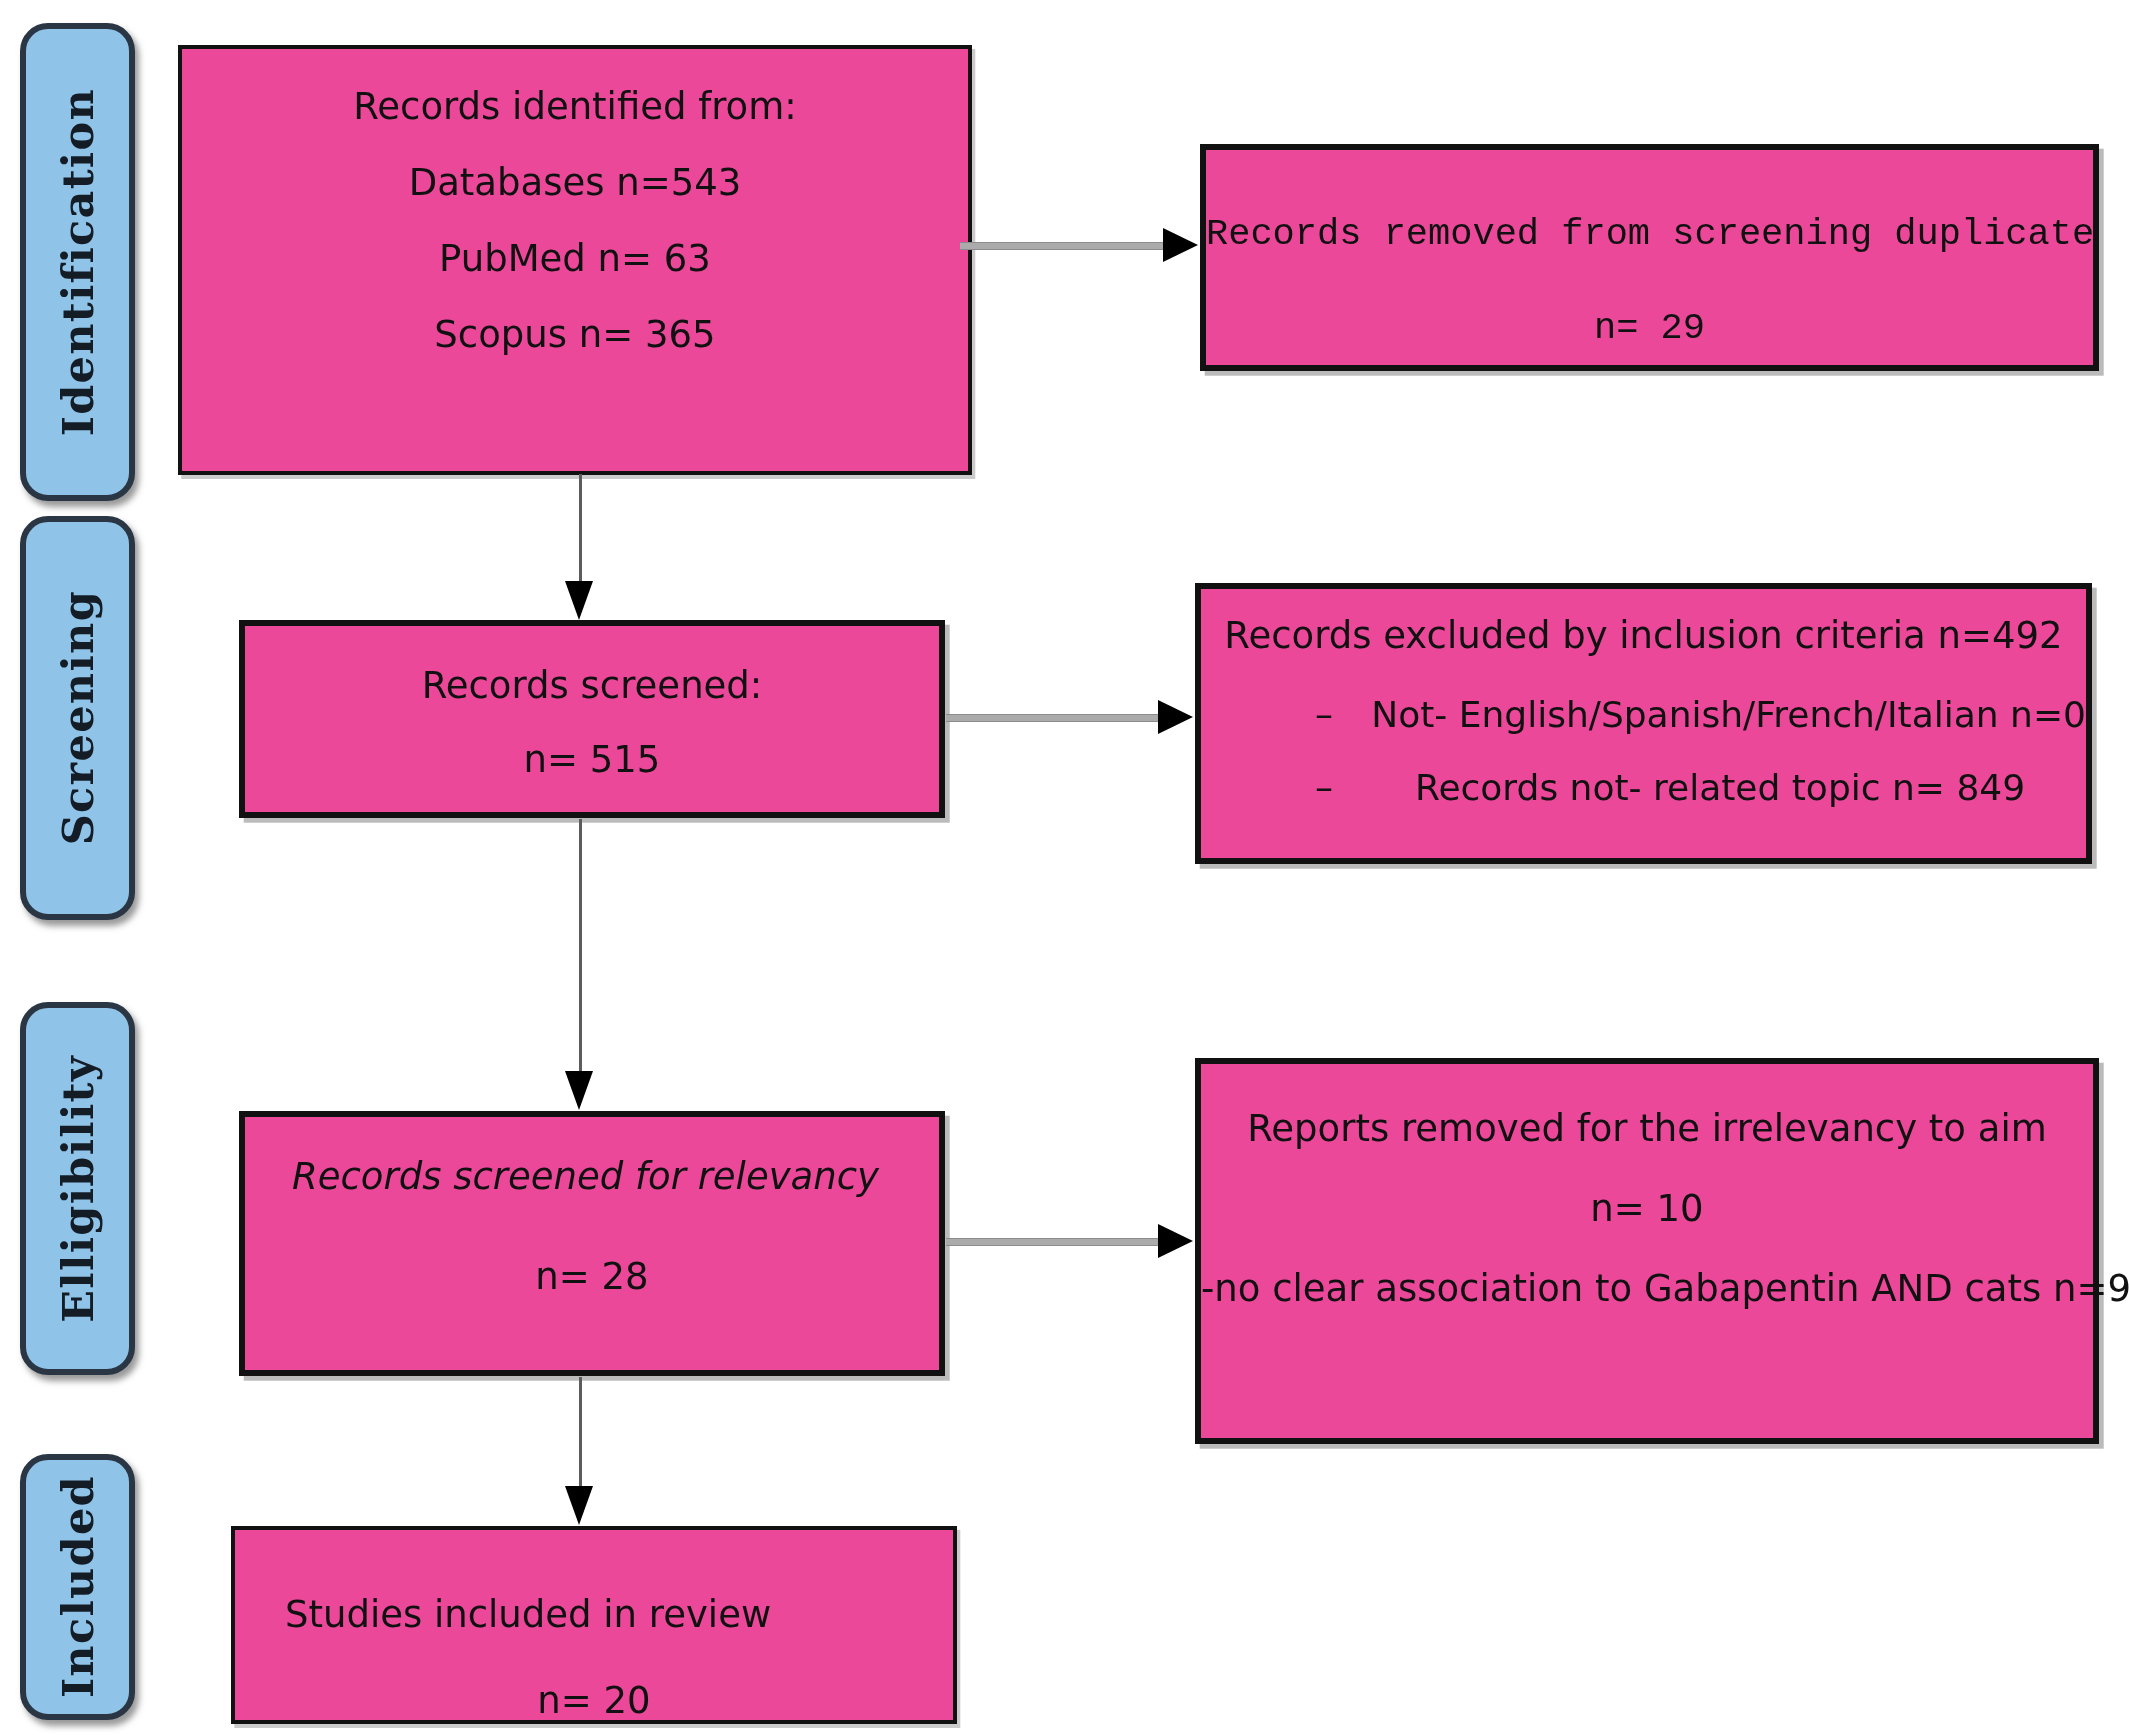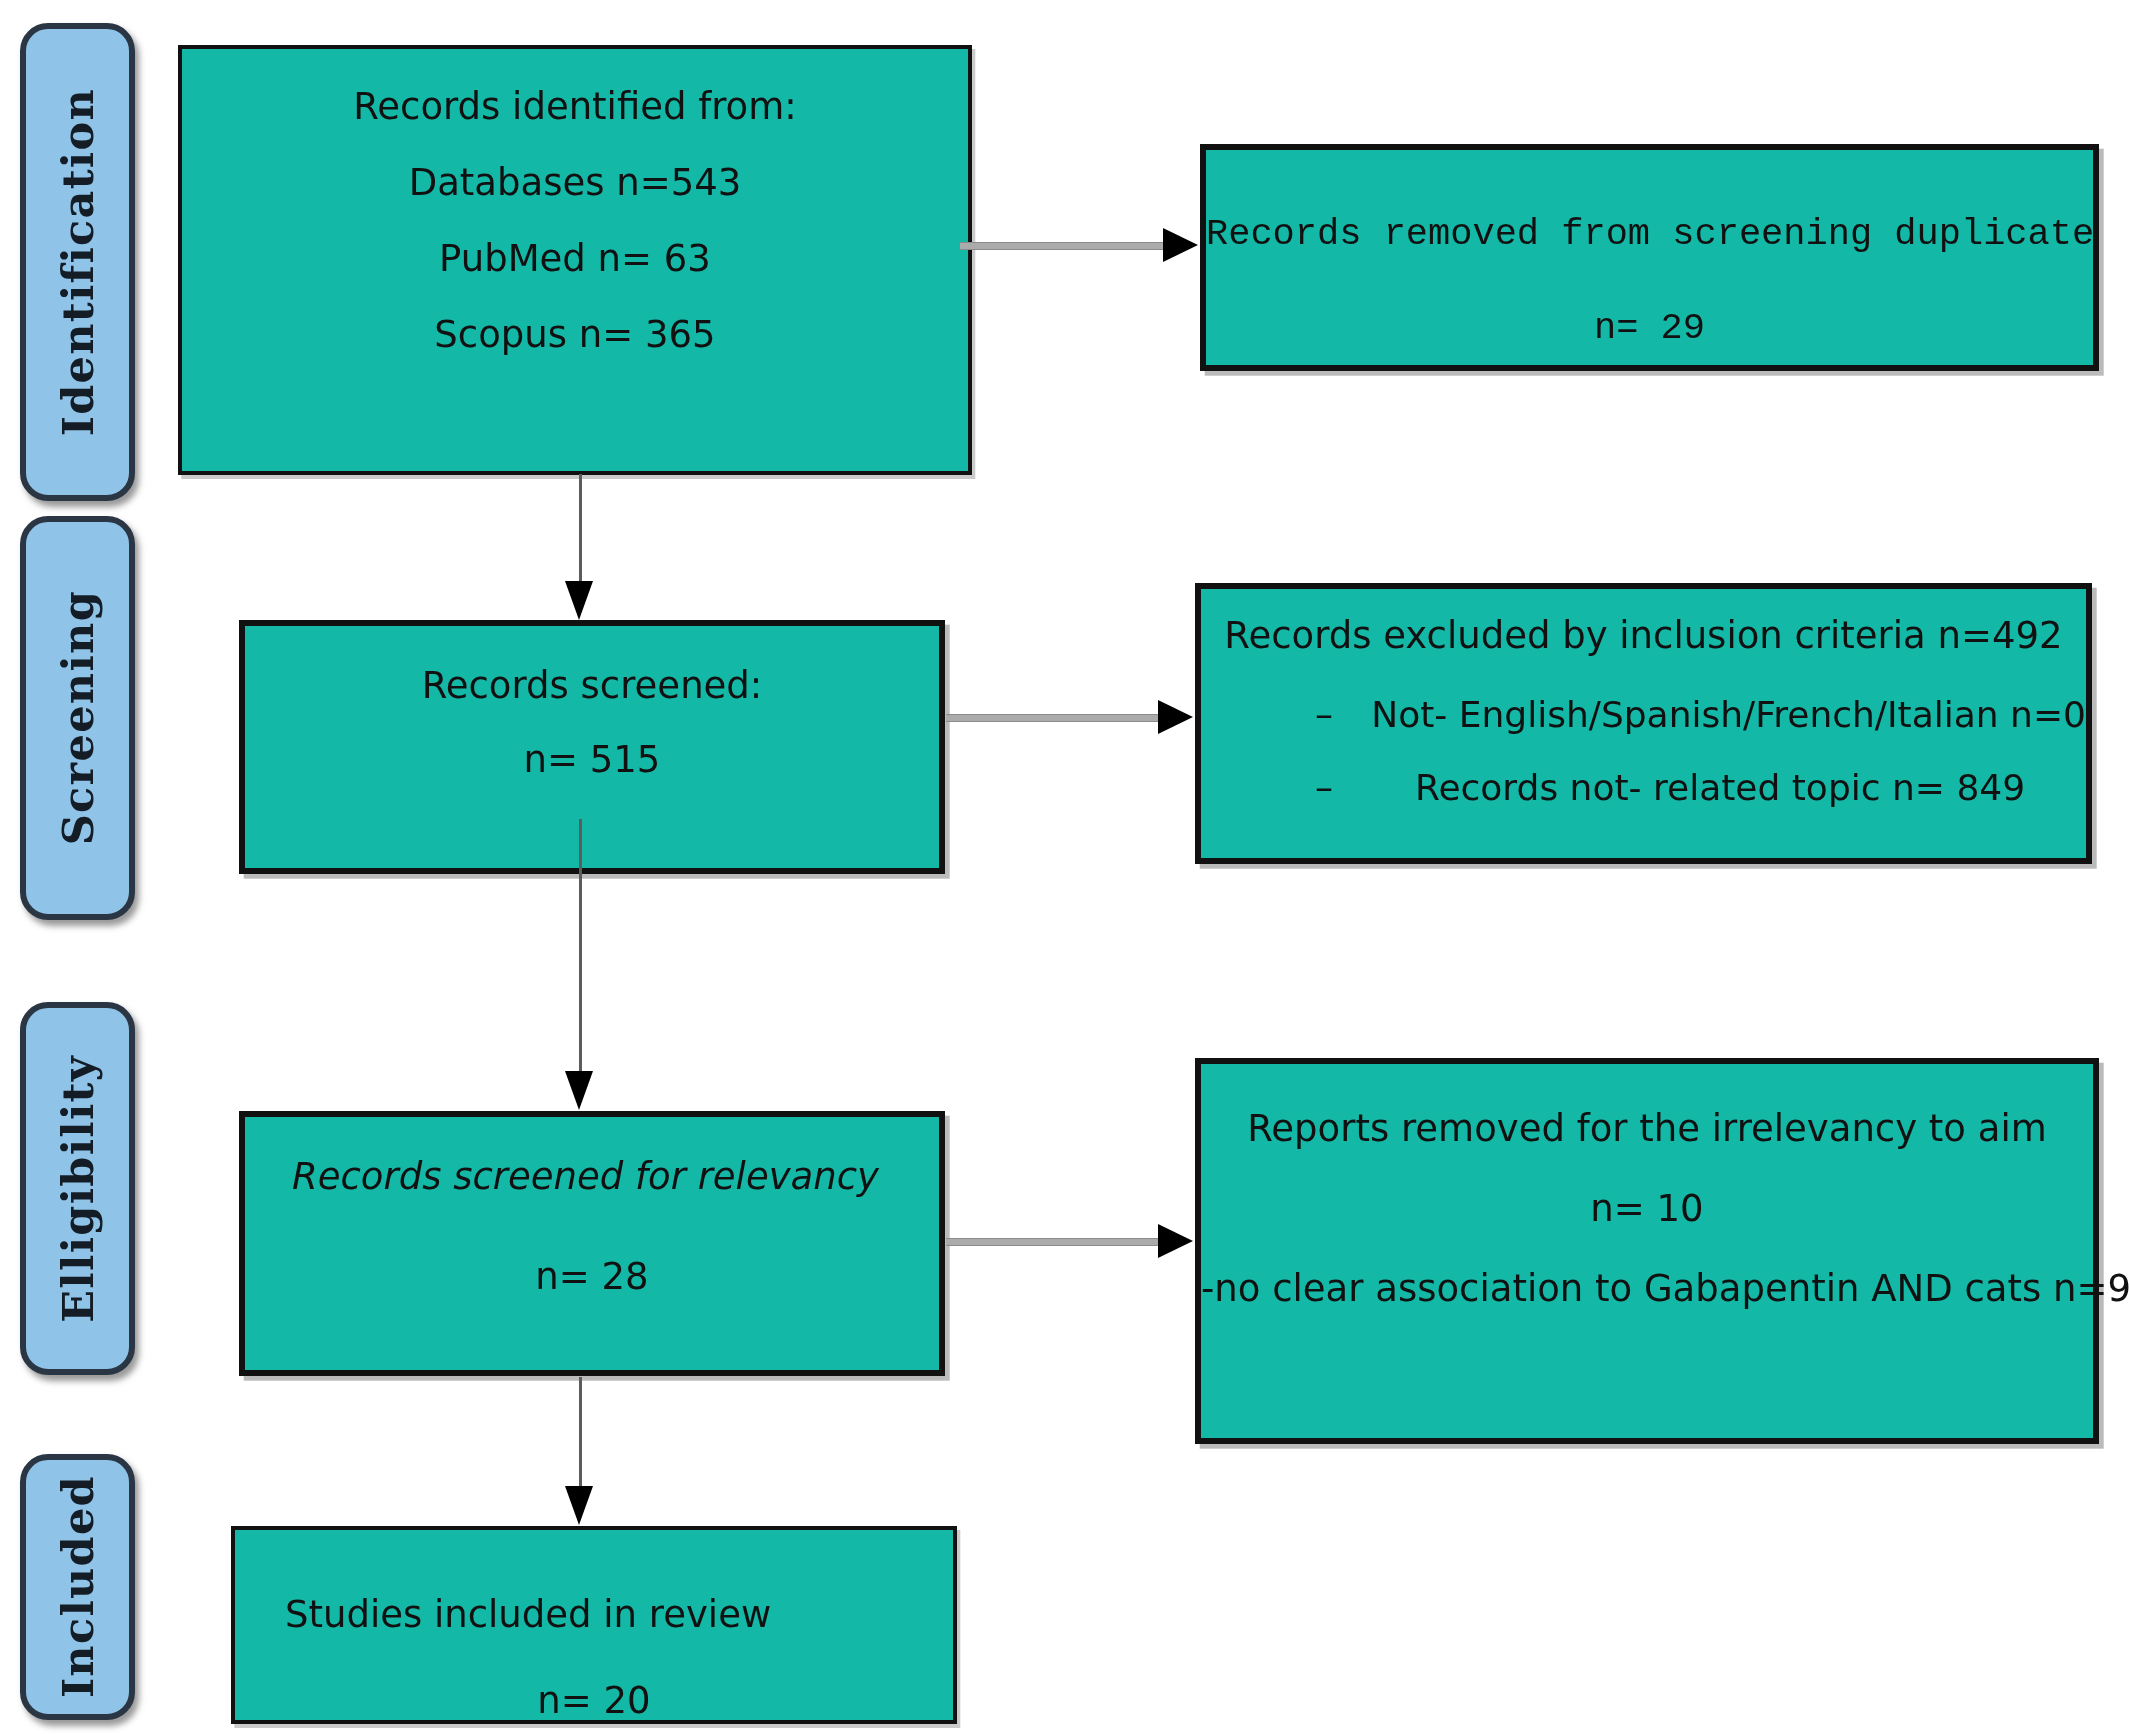--- a/index.html
+++ b/index.html
@@ -34,40 +34,40 @@
     font-weight: bold;
     font-size: 43px;
     letter-spacing: 1.3px;
     color: #141c26;
     white-space: nowrap;
   }
 
   
   .fbox {
     position: absolute;
-    background: #14b8a6;
+    background: #ec4899;
     border: 4.7px solid #111111;
     box-sizing: border-box;
     box-shadow: 3.3px 4px 0 rgba(140,140,140,0.45);
     font-size: 37px;
   }
   .fbox.heavy { border-width: 6px; box-shadow: 4.7px 4.7px 0 rgba(120,120,120,0.5); }
   .cline { text-align: center; white-space: nowrap; }
   .lline { text-align: left; white-space: nowrap; }
 
   
   #box-identified { left: 178px; top: 45px; width: 794px; height: 430px; padding-top: 20px; }
   #box-identified .cline { height: 76px; line-height: 76px; }
 
   
   #box-duplicates { left: 1200px; top: 144px; width: 899px; height: 227px; padding-top: 37px; font-family: Liberation Mono, monospace; }
   #box-duplicates .cline { height: 94px; line-height: 94px; }
 
   
-  #box-screened { left: 239px; top: 620px; width: 706px; height: 254px; padding-top: 23.4px; }
+  #box-screened { left: 239px; top: 620px; width: 706px; height: 198px; padding-top: 23.4px; }
   #box-screened .cline { height: 74px; line-height: 74px; }
 
   
   #box-excluded { left: 1195px; top: 583px; width: 897px; height: 281px; padding-top: 14.7px; }
   #box-excluded .cline { height: 63px; line-height: 63px; }
   .bullet-row {
     display: flex;
     align-items: center;
     margin-top: 23.4px;
     height: 50px;

